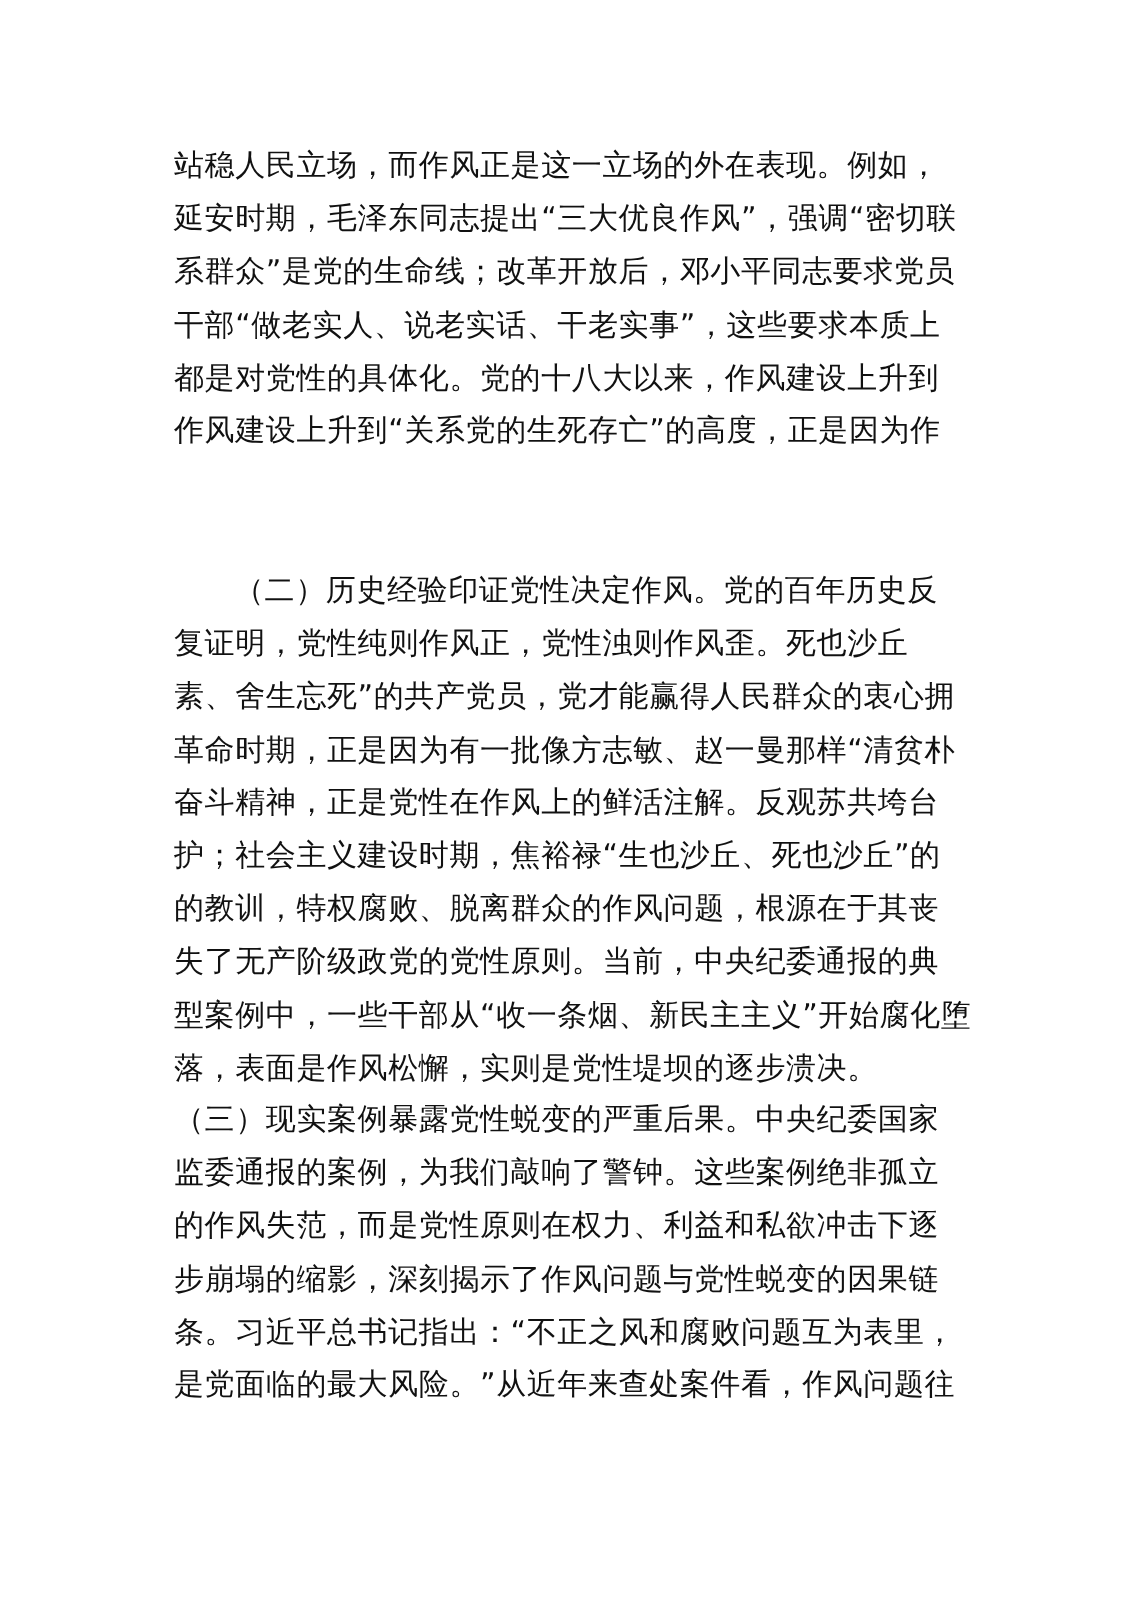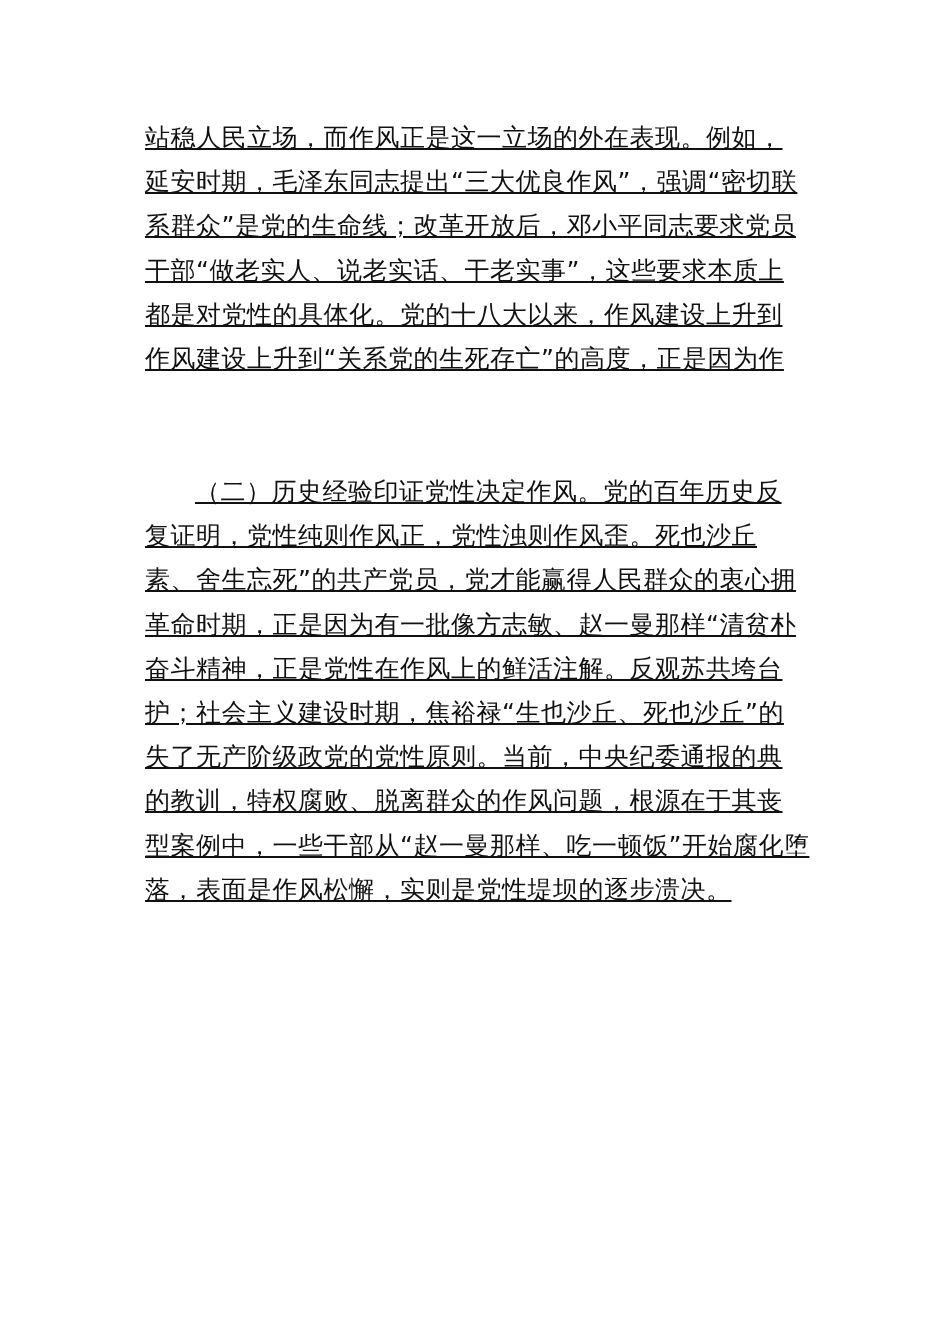--- a/index.html
+++ b/index.html
@@ -31,21 +31,20 @@
     .para.p1 { top: 116px; }
     .para.p2 { top: 470px; }
     .para.p3 { top: 911px; }
     .line {
       display: block;
       height: 44.2px;
       line-height: 44.2px;
       font-size: 25px;
       letter-spacing: 0.5px;
       white-space: nowrap;
-      text-decoration: underline;
     }
     .line.indent {
       padding-left: 50px;
     }
   </style>
 </head>
 <body>
 
 <div class="page">
 
@@ -58,20 +57,28 @@
     <span class="line">作风建设上升到“关系党的生死存亡”的高度，正是因为作</span>
   </div>
 
   <div class="para p2">
     <span class="line indent">（二）历史经验印证党性决定作风。党的百年历史反</span>
     <span class="line">复证明，党性纯则作风正，党性浊则作风歪。死也沙丘</span>
     <span class="line">素、舍生忘死”的共产党员，党才能赢得人民群众的衷心拥</span>
     <span class="line">革命时期，正是因为有一批像方志敏、赵一曼那样“清贫朴</span>
     <span class="line">奋斗精神，正是党性在作风上的鲜活注解。反观苏共垮台</span>
     <span class="line">护；社会主义建设时期，焦裕禄“生也沙丘、死也沙丘”的</span>
+    <span class="line">的教训，特权腐败、脱离群众的作风问题，根源在于其丧</span>
     <span class="line">失了无产阶级政党的党性原则。当前，中央纪委通报的典</span>
-    <span class="line">的教训，特权腐败、脱离群众的作风问题，根源在于其丧</span>
-    <span class="line">型案例中，一些干部从“赵一曼那样、吃一顿饭”开始腐化堕</span>
+    <span class="line">型案例中，一些干部从“收一条烟、新民主主义”开始腐化堕</span>
     <span class="line">落，表面是作风松懈，实则是党性堤坝的逐步溃决。</span>
   </div>
 
+  <div class="para p3">
+    <span class="line">（三）现实案例暴露党性蜕变的严重后果。中央纪委国家</span>
+    <span class="line">监委通报的案例，为我们敲响了警钟。这些案例绝非孤立</span>
+    <span class="line">的作风失范，而是党性原则在权力、利益和私欲冲击下逐</span>
+    <span class="line">步崩塌的缩影，深刻揭示了作风问题与党性蜕变的因果链</span>
+    <span class="line">条。习近平总书记指出：“不正之风和腐败问题互为表里，</span>
+    <span class="line">是党面临的最大风险。”从近年来查处案件看，作风问题往</span>
+  </div>
 
 </div>
 
 </body></html>

